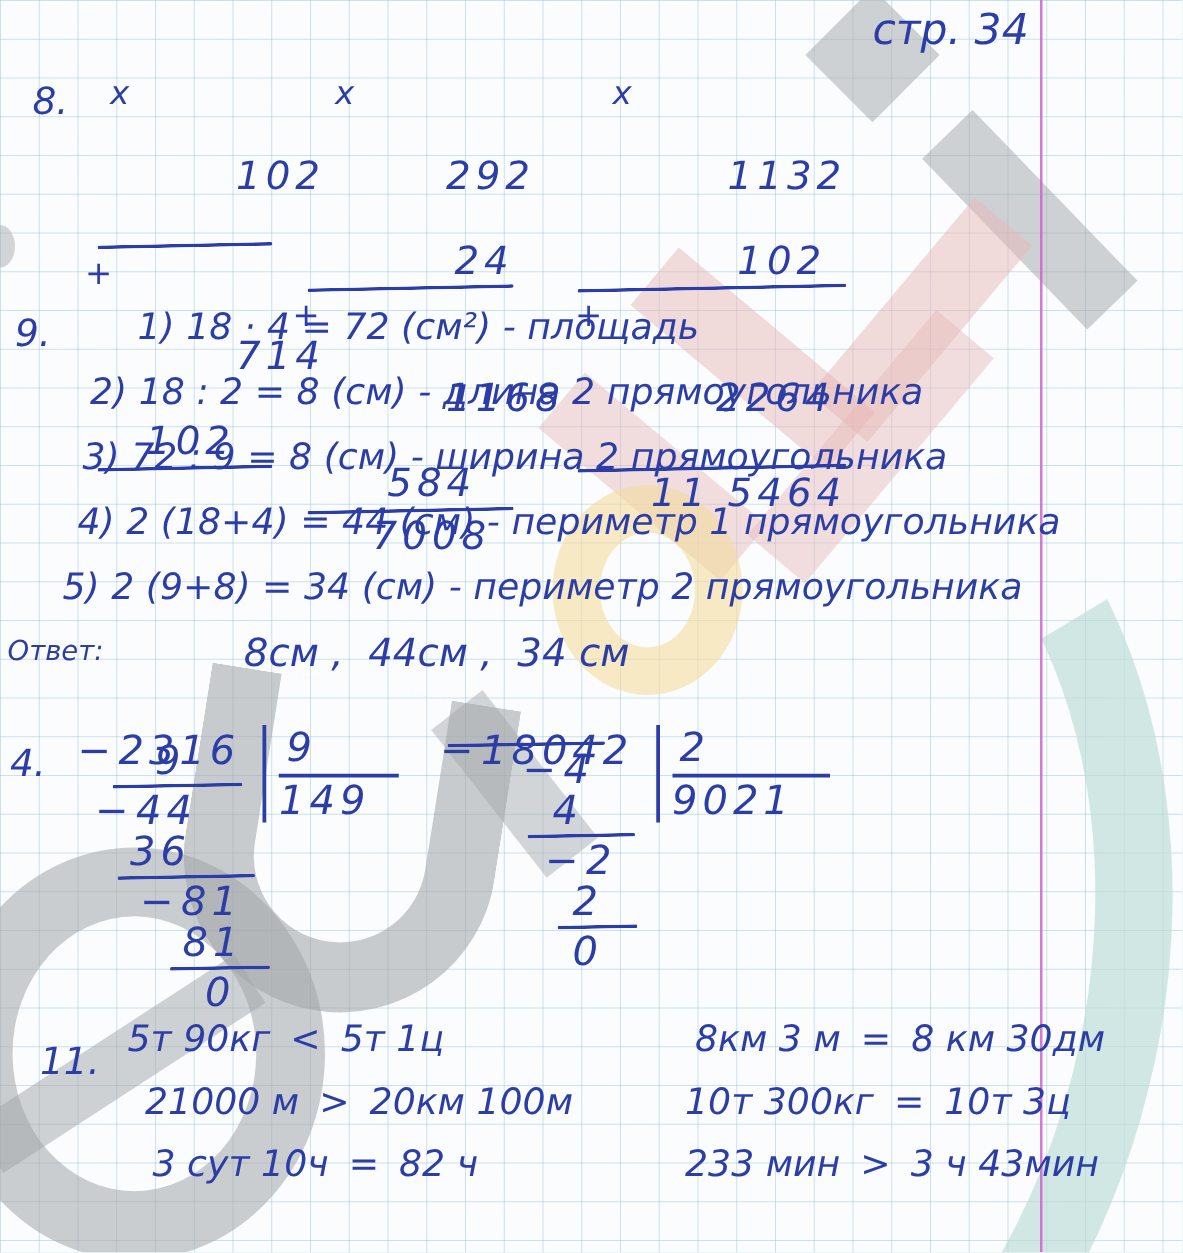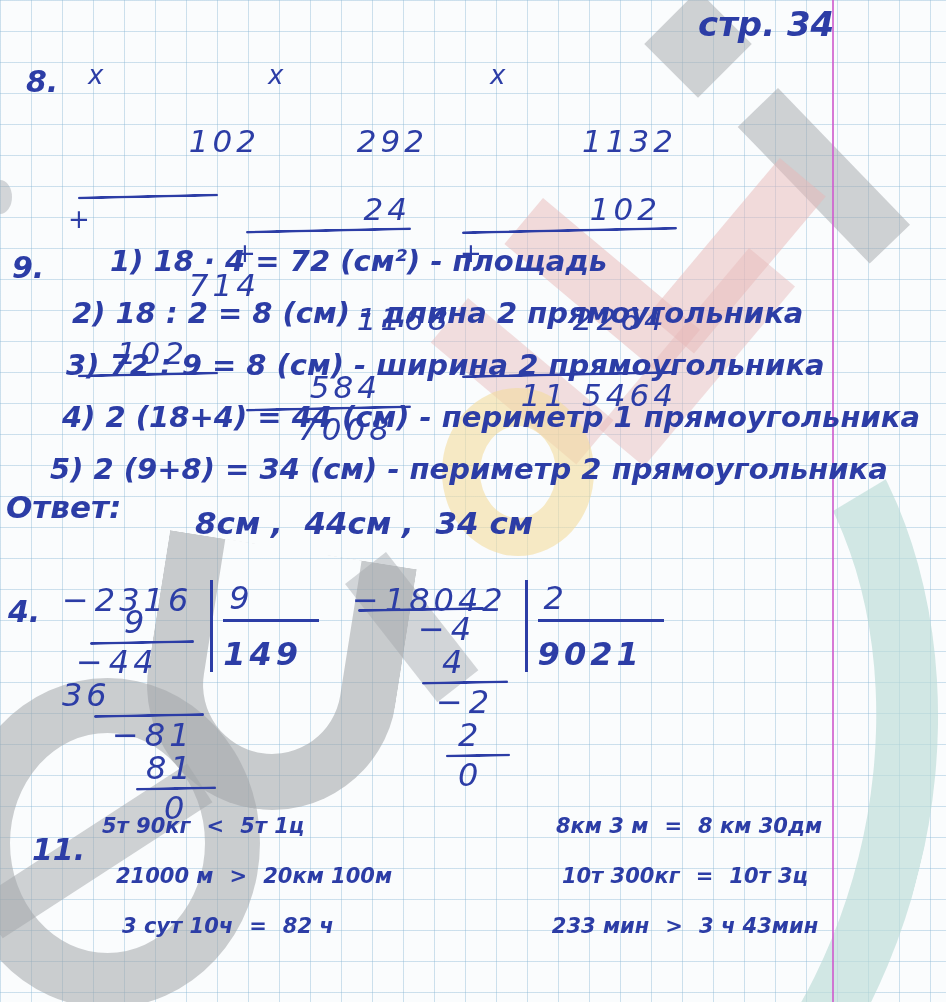--- a/index.html
+++ b/index.html
@@ -6,44 +6,44 @@
   .page{
     position:relative;width:946px;height:1002px;overflow:hidden;
     background-color:#fafcfd;
     background-image:
       linear-gradient(to right, rgba(140,185,213,.42) 1px, transparent 1px),
       linear-gradient(to bottom, rgba(140,185,213,.42) 1px, transparent 1px);
     background-size:31px 31px;
     font-family:"DejaVu Sans",sans-serif;
   }
   .hw{font-style:italic;color:#2c3da6;}
-  .abs{position:absolute;font-weight:bold;}
+  .abs{position:absolute;}
   
   .wm{position:absolute;z-index:1;}
   .wm-gray{background:#a2a6aa;}
   .wm-red{background:#e7b7b8;}
   .content{position:absolute;inset:0;z-index:3;}
   .margin-line{position:absolute;top:0;bottom:0;width:2px;background:#cf62cf;opacity:.85;z-index:2;}
   
   .plabel{font-size:30px;}
   .step{font-size:29px;height:52px;white-space:nowrap;}
-  .cmp-row{font-size:21px;height:50px;white-space:nowrap;}
+  .cmp-row{font-size:29px;height:50px;white-space:nowrap;}
   .cmp-op{margin:0 16px;}
   
   .mult{position:absolute;}
   .mrow{position:relative;text-align:right;font-size:31px;line-height:34px;letter-spacing:4px;white-space:pre;}
   .op{position:absolute;top:2px;font-size:26px;}
   .mline{border-top:3px solid #2c3da6;border-radius:2px;transform:rotate(-1.2deg);margin:3px 0 2px 0;}
   
   .division{position:absolute;}
   .dtop{display:flex;align-items:flex-start;font-size:32px;letter-spacing:4px;line-height:36px;}
   .dminus{margin-right:6px;letter-spacing:0;}
   .bracket{margin-left:18px;border-left:3px solid #2c3da6;padding-left:10px;display:inline-flex;flex-direction:column;margin-top:-2px;}
   .divisor{border-bottom:3px solid #2c3da6;padding:0 30px 3px 6px;}
-  .quotient{padding-top:14px;font-weight:bold;}
+  .quotient{padding-top:0;}
   .drow{display:flex;font-size:32px;line-height:33px;letter-spacing:4px;}
   .dline{border-top:3px solid #2c3da6;border-radius:2px;transform:rotate(-1deg);margin:2px 0;}
 </style>
 </head>
 <body>
 
 <div class="page">
 
   <div class="wm" style="left:660px;top:6px;width:76px;height:76px;background:#a9adb1;opacity:.55;transform:rotate(45deg);"></div>
   <div class="wm wm-gray" style="left:778px;top:88px;width:190px;height:56px;opacity:.5;transform:rotate(46deg);transform-origin:left top;"></div>
@@ -115,42 +115,42 @@
     <div class="abs hw plabel" style="left:12px;top:250px;">9.</div>
 
     <div class="abs" style="left:50px;top:244px;">
       <div class="hw step" style="padding-left:60px;">1) 18 · 4 = 72 (см²) - площадь</div>
       <div class="hw step" style="padding-left:22px;">2) 18 : 2 = 8 (см) - длина 2 прямоугольника</div>
       <div class="hw step" style="padding-left:16px;">3) 72 : 9 = 8 (см) - ширина 2 прямоугольника</div>
       <div class="hw step" style="padding-left:12px;text-align:right;">4) 2 (18+4) = 44 (см) - периметр 1 прямоугольника</div>
       <div class="hw step" style="padding-left:0;">5) 2 (9+8) = 34 (см) - периметр 2 прямоугольника</div>
     </div>
 
-    <div class="abs hw" style="left:6px;top:489px;font-size:31px;">Ответ:</div>
+    <div class="abs hw" style="left:6px;top:509px;font-size:22px;">Ответ:</div>
     <div class="abs hw" style="left:195px;top:505px;font-size:31px;white-space:pre;">8см ,  44см ,  34 см</div>
 
     <div class="abs hw plabel" style="left:8px;top:594px;">4.</div>
 
     <div class="division hw" style="left:62px;top:582px;">
       <div class="dtop">
         <span class="dminus">−</span>
         <span>2316</span>
         <span class="bracket">
           <span class="divisor" style="min-width:60px;">9</span>
           <span class="quotient">149</span>
         </span>
       </div>
       <div class="dwork" style="margin-top:-66px;">
         <div class="drow" style="margin-left:62px;">9</div>
         <div class="dline" style="margin-left:28px;width:104px;"></div>
         <div class="drow" style="margin-left:14px;">
           <span class="dminus">−</span>
           <span>44</span>
         </div>
-        <div class="drow" style="">36</div>
+        <div class="drow" style="margin-left:42px;">36</div>
         <div class="dline" style="margin-left:32px;width:110px;"></div>
         <div class="drow" style="margin-left:50px;">
           <span class="dminus">−</span>
           <span>81</span>
         </div>
         <div class="drow" style="margin-left:84px;">81</div>
         <div class="dline" style="margin-left:74px;width:80px;"></div>
         <div class="drow" style="margin-left:102px;">0</div>
       </div>
     </div>
@@ -189,21 +189,21 @@
         <span>5т 90кг</span><span class="cmp-op">&lt;</span><span>5т 1ц</span>
       </div>
       <div class="hw cmp-row" style="padding-left:26px;">
         <span>21000 м</span><span class="cmp-op">&gt;</span><span>20км 100м</span>
       </div>
       <div class="hw cmp-row" style="padding-left:32px;">
         <span>3 сут 10ч</span><span class="cmp-op">=</span><span>82 ч</span>
       </div>
     </div>
 
-    <div class="abs" style="left:548px;top:814px;text-align:center;">
+    <div class="abs" style="left:548px;top:814px;">
       <div class="hw cmp-row" style="padding-left:8px;">
         <span>8км 3 м</span><span class="cmp-op">=</span><span>8 км 30дм</span>
       </div>
       <div class="hw cmp-row" style="padding-left:0;">
         <span>10т 300кг</span><span class="cmp-op">=</span><span>10т 3ц</span>
       </div>
       <div class="hw cmp-row" style="padding-left:0;">
         <span>233 мин</span><span class="cmp-op">&gt;</span><span>3 ч 43мин</span>
       </div>
     </div>

